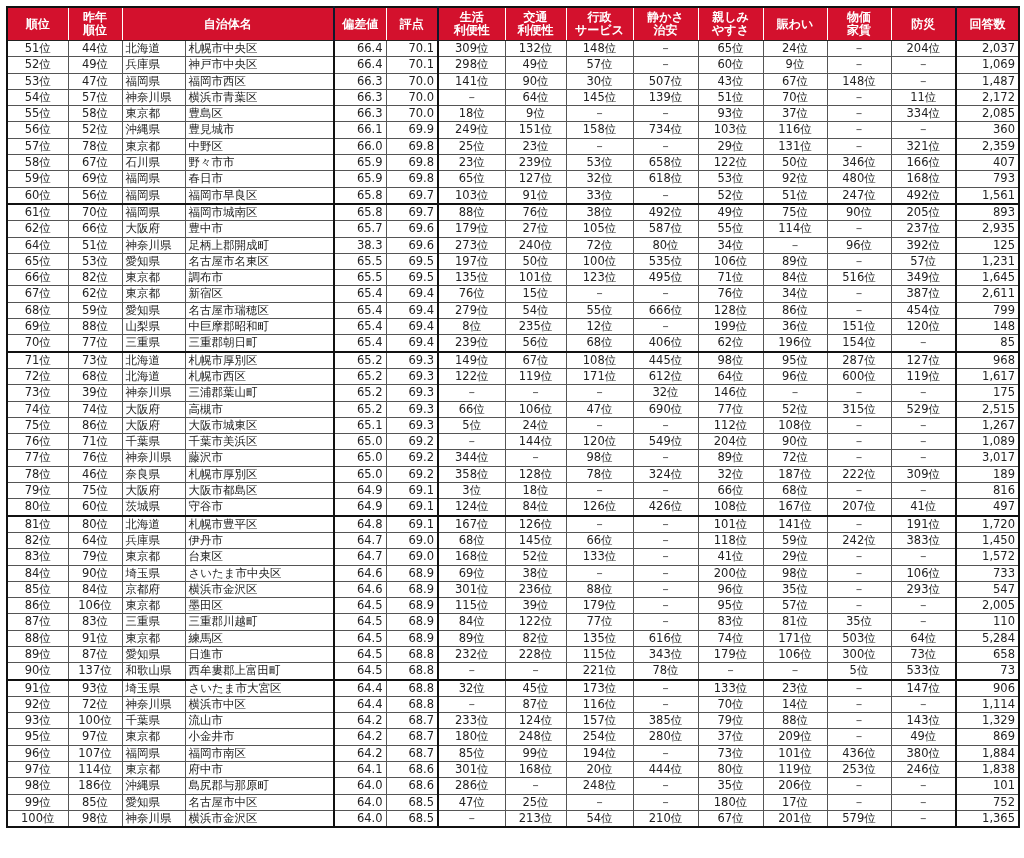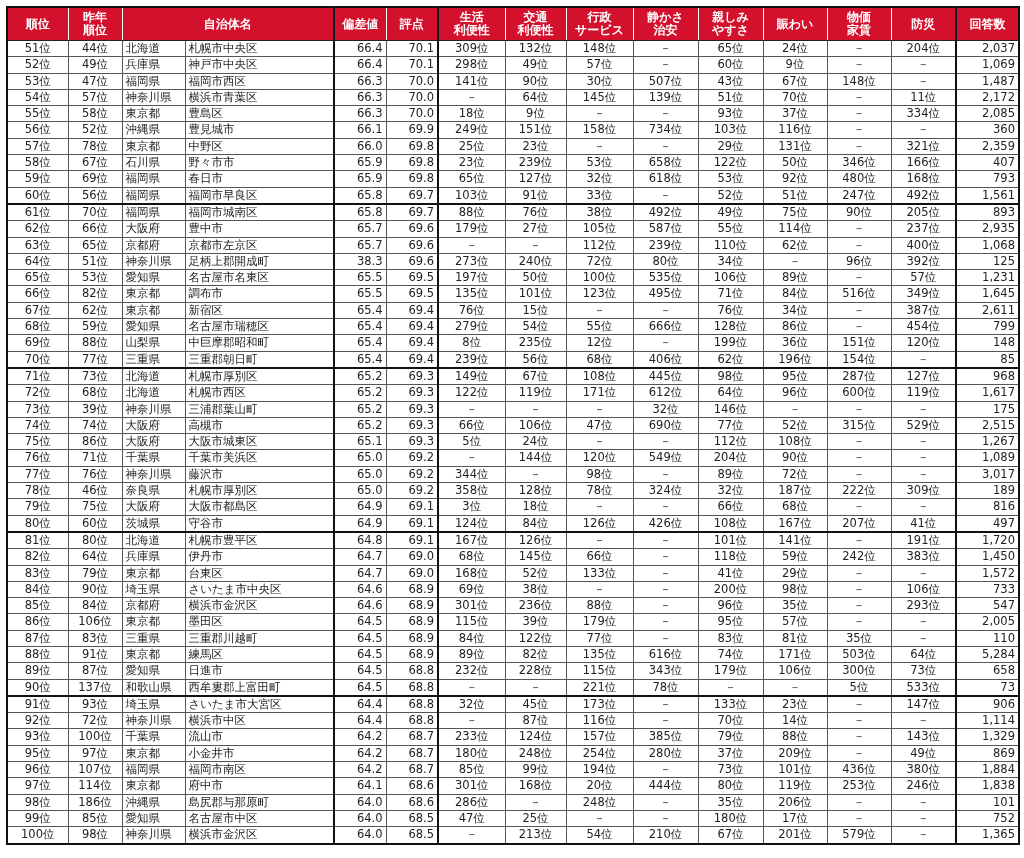--- a/index.html
+++ b/index.html
@@ -264,37 +264,20 @@
         <td class="c">27位</td>
         <td class="c">105位</td>
         <td class="c">587位</td>
         <td class="c">55位</td>
         <td class="c">114位</td>
         <td class="c">－</td>
         <td class="c thick-r">237位</td>
         <td class="r">2,935</td>
       </tr>
       <tr>
-        <td class="c">63位</td>
-        <td class="c">65位</td>
-        <td class="l">京都府</td>
-        <td class="l thick-r">京都市左京区</td>
-        <td class="r">65.7</td>
-        <td class="r thick-r">69.6</td>
-        <td class="c">－</td>
-        <td class="c">－</td>
-        <td class="c">112位</td>
-        <td class="c">239位</td>
-        <td class="c">110位</td>
-        <td class="c">62位</td>
-        <td class="c">－</td>
-        <td class="c thick-r">400位</td>
-        <td class="r">1,068</td>
-      </tr>
-      <tr>
         <td class="c">64位</td>
         <td class="c">51位</td>
         <td class="l">神奈川県</td>
         <td class="l thick-r">足柄上郡開成町</td>
         <td class="r">38.3</td>
         <td class="r thick-r">69.6</td>
         <td class="c">273位</td>
         <td class="c">240位</td>
         <td class="c">72位</td>
         <td class="c">80位</td>

